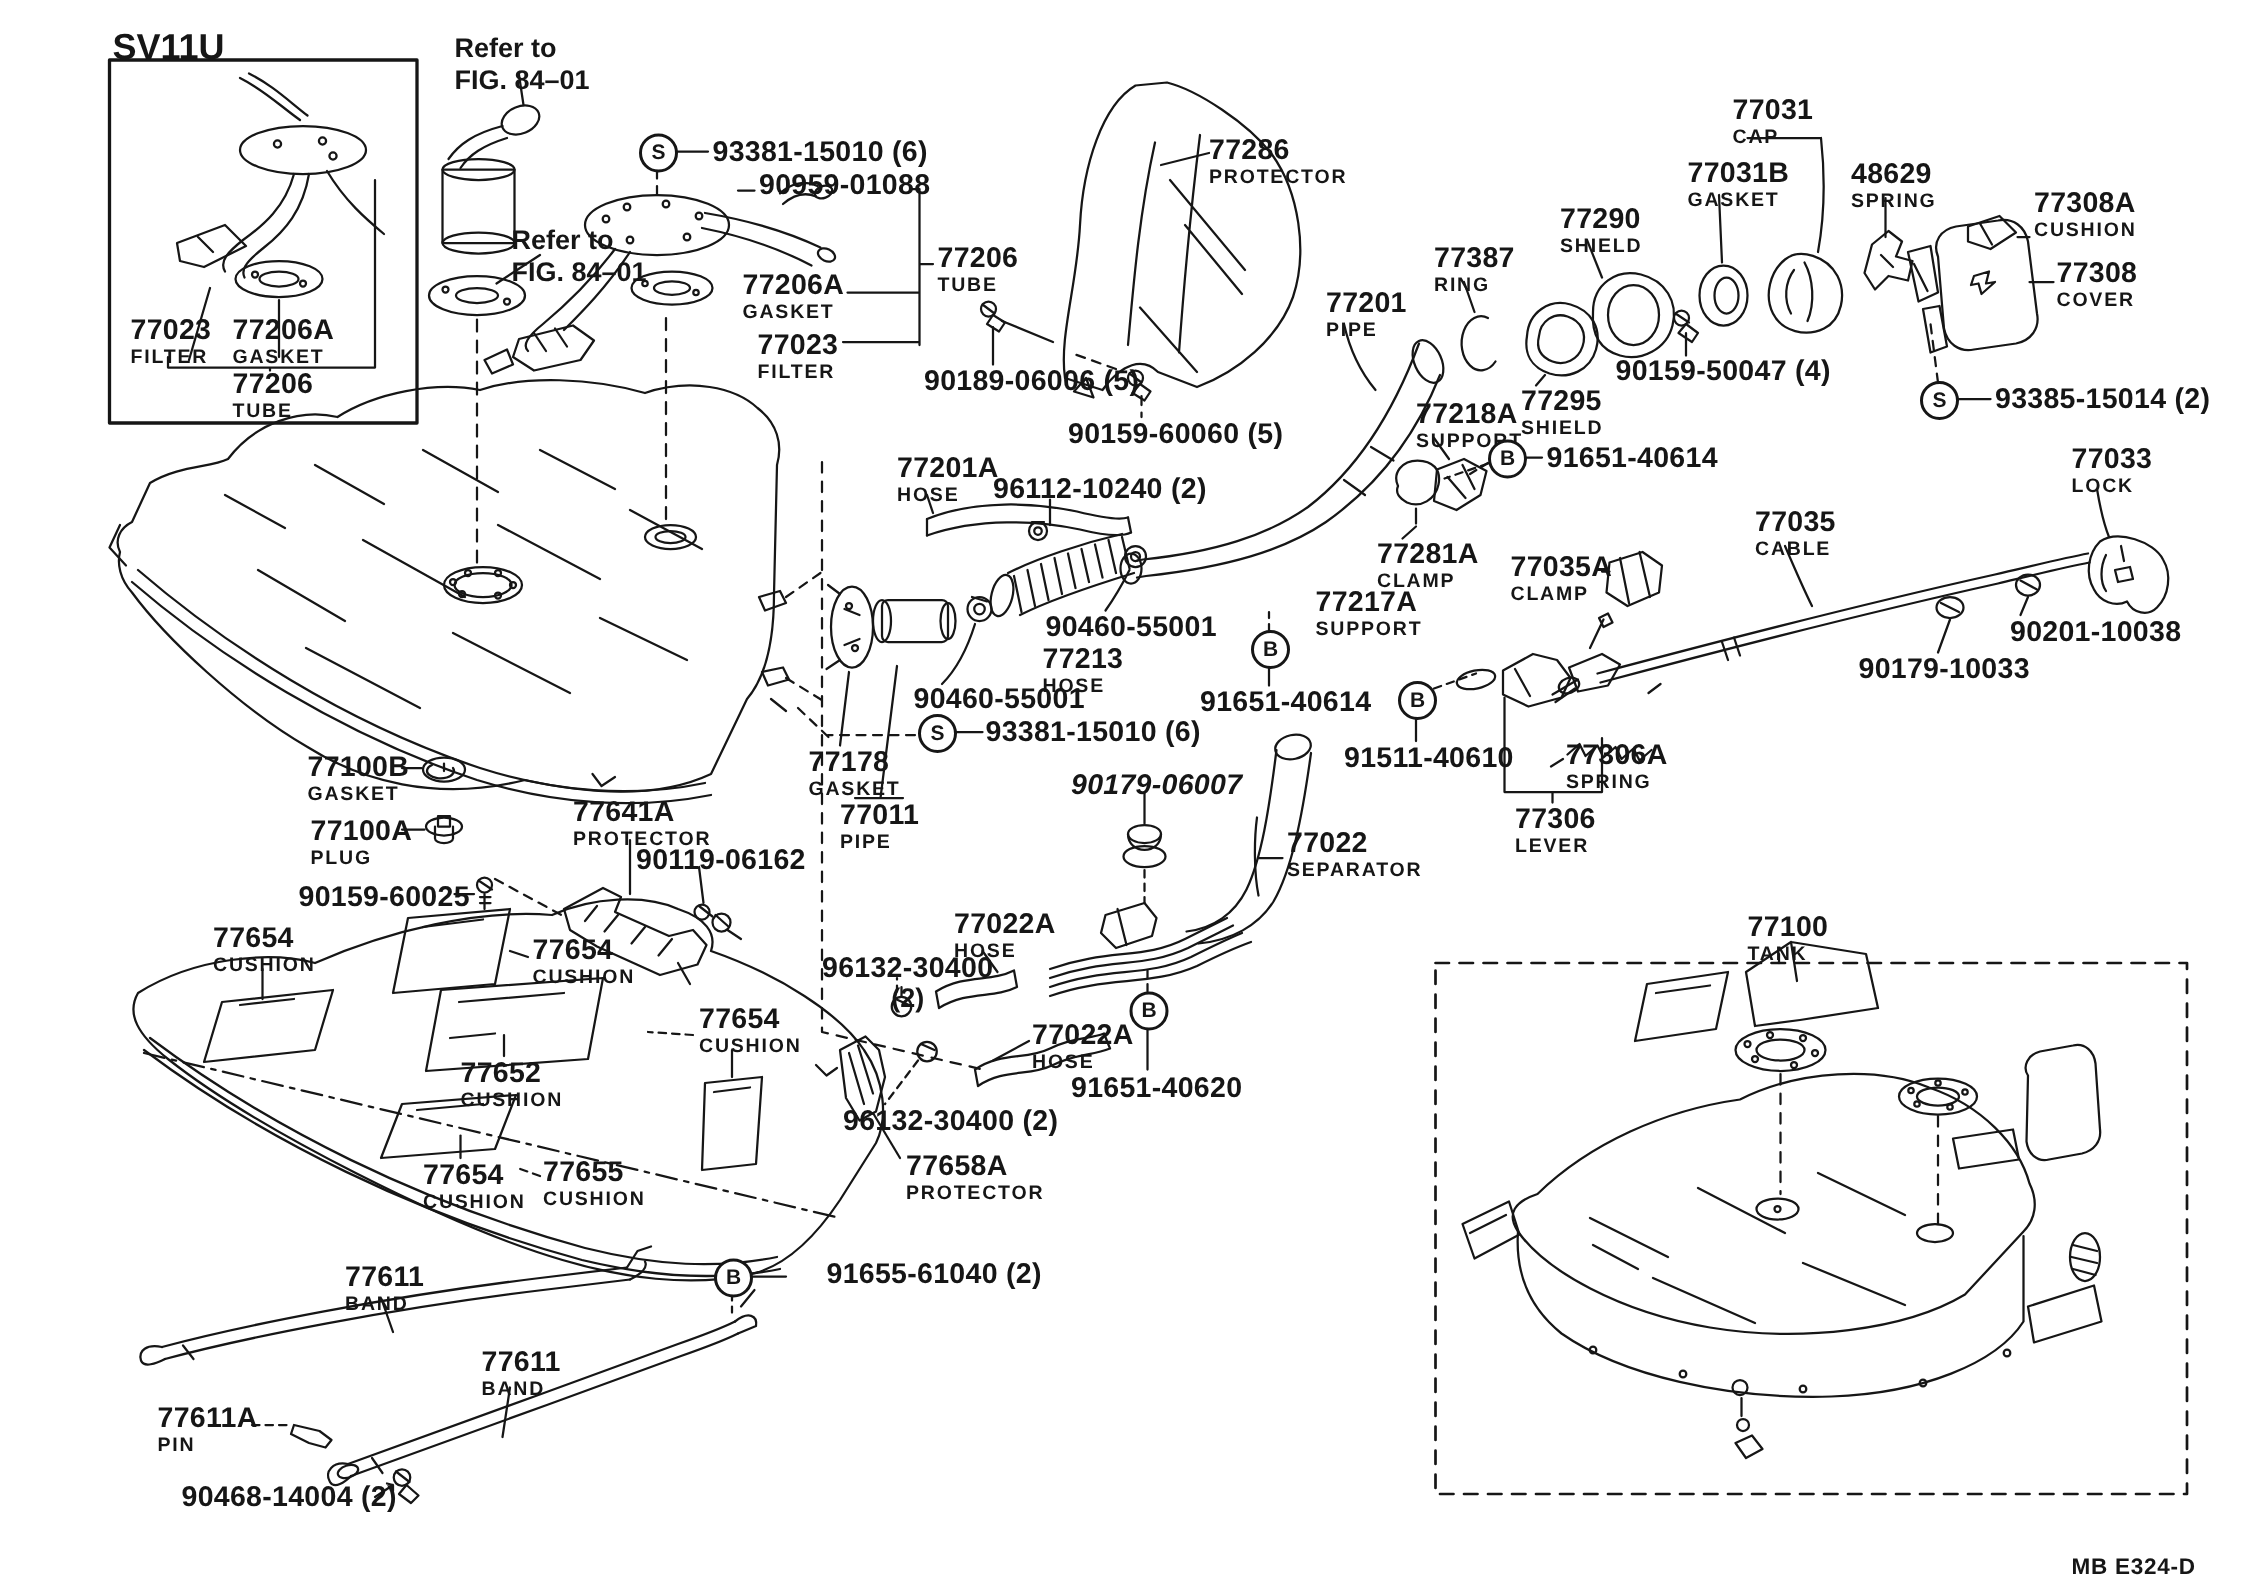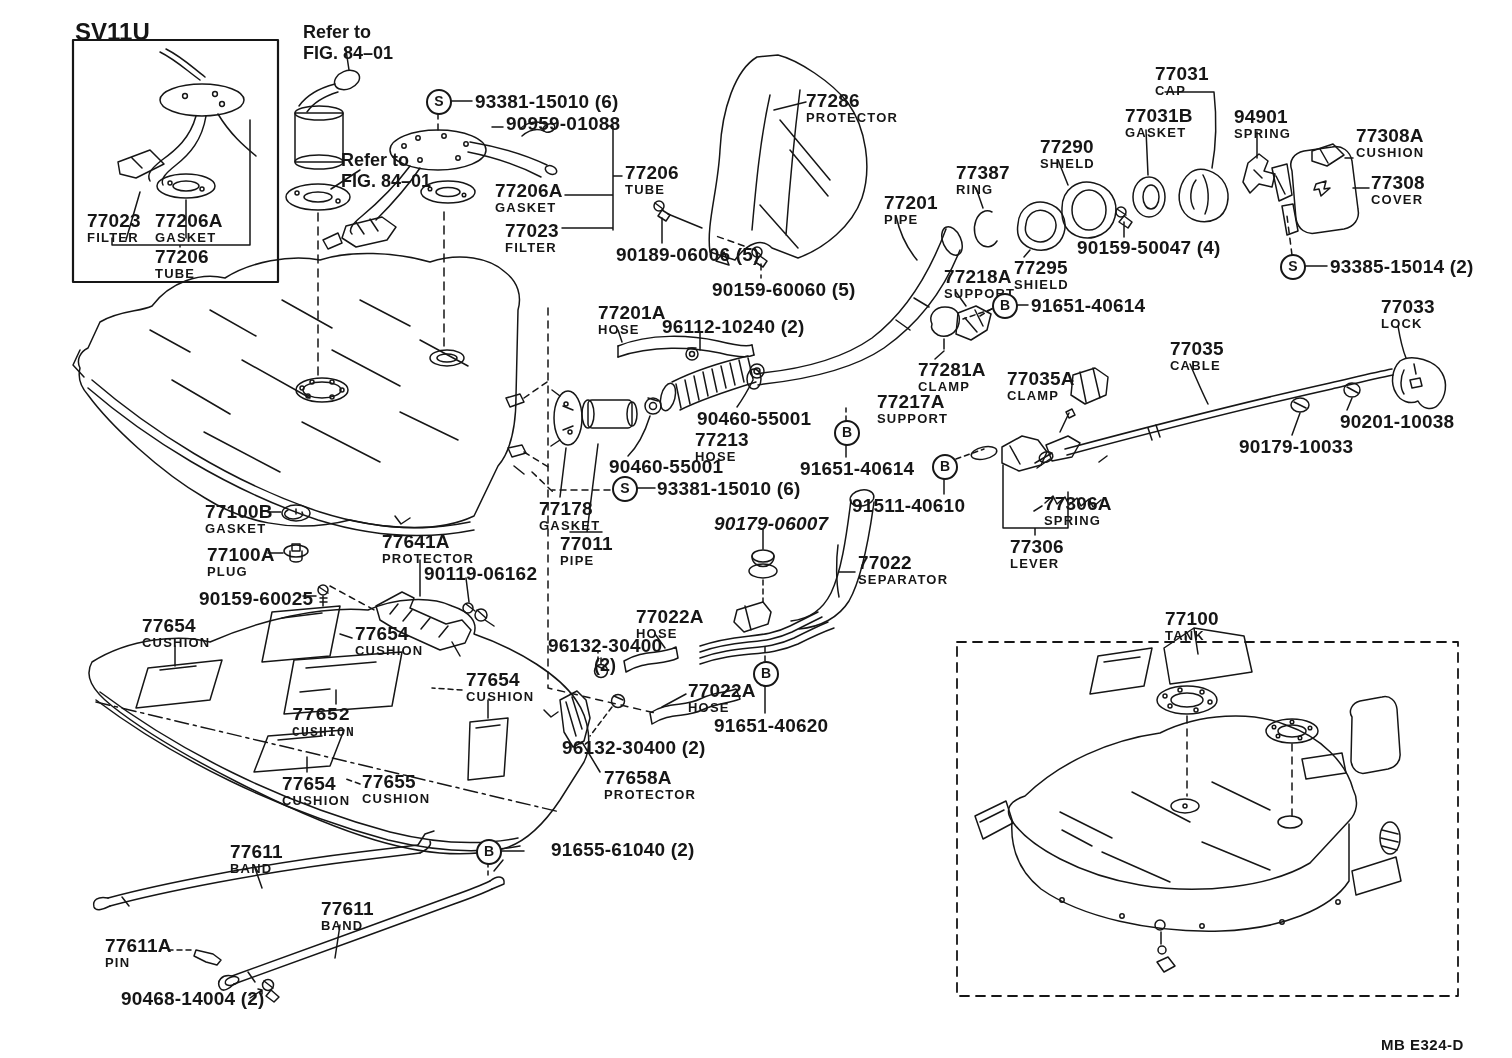--- a/index.html
+++ b/index.html
@@ -417,21 +417,21 @@
       </div>
       <div class="plabel" style="left: 1155px; top: 64px;">
         <div class="pnum">77031</div>
         <div class="pname">CAP</div>
       </div>
       <div class="plabel" style="left: 1125px; top: 106px;">
         <div class="pnum">77031B</div>
         <div class="pname">GASKET</div>
       </div>
       <div class="plabel" style="left: 1234px; top: 107px;">
-        <div class="pnum">94901</div>
+        <div class="pnum">48629</div>
         <div class="pname">SPRING</div>
       </div>
       <div class="plabel" style="left: 1356px; top: 126px;">
         <div class="pnum">77308A</div>
         <div class="pname">CUSHION</div>
       </div>
       <div class="plabel" style="left: 1371px; top: 173px;">
         <div class="pnum">77308</div>
         <div class="pname">COVER</div>
       </div>
@@ -509,21 +509,21 @@
         <div class="pnum">77011</div>
         <div class="pname">PIPE</div>
       </div>
       <div class="plabel" style="left: 714px; top: 514px; font-style: italic;">
         <div class="pnum">90179-06007</div>
       </div>
       <div class="plabel" style="left: 858px; top: 553px;">
         <div class="pnum">77022</div>
         <div class="pname">SEPARATOR</div>
       </div>
-      <div class="plabel" style="left: 852px; top: 496px;">
+      <div class="plabel" style="left: 896px; top: 496px;">
         <div class="pnum">91511-40610</div>
       </div>
       <div class="plabel" style="left: 1044px; top: 494px;">
         <div class="pnum">77306A</div>
         <div class="pname">SPRING</div>
       </div>
       <div class="plabel" style="left: 1010px; top: 537px;">
         <div class="pnum">77306</div>
         <div class="pname">LEVER</div>
       </div>
@@ -550,21 +550,21 @@
         <div class="pname">CUSHION</div>
       </div>
       <div class="plabel" style="left: 355px; top: 624px;">
         <div class="pnum">77654</div>
         <div class="pname">CUSHION</div>
       </div>
       <div class="plabel" style="left: 466px; top: 670px;">
         <div class="pnum">77654</div>
         <div class="pname">CUSHION</div>
       </div>
-      <div class="plabel" style="left: 292px; top: 706px; font-family: Liberation Mono, monospace;">
+      <div class="plabel" style="left: 307px; top: 706px;">
         <div class="pnum">77652</div>
         <div class="pname">CUSHION</div>
       </div>
       <div class="plabel" style="left: 282px; top: 774px;">
         <div class="pnum">77654</div>
         <div class="pname">CUSHION</div>
       </div>
       <div class="plabel" style="left: 362px; top: 772px;">
         <div class="pnum">77655</div>
         <div class="pname">CUSHION</div>

